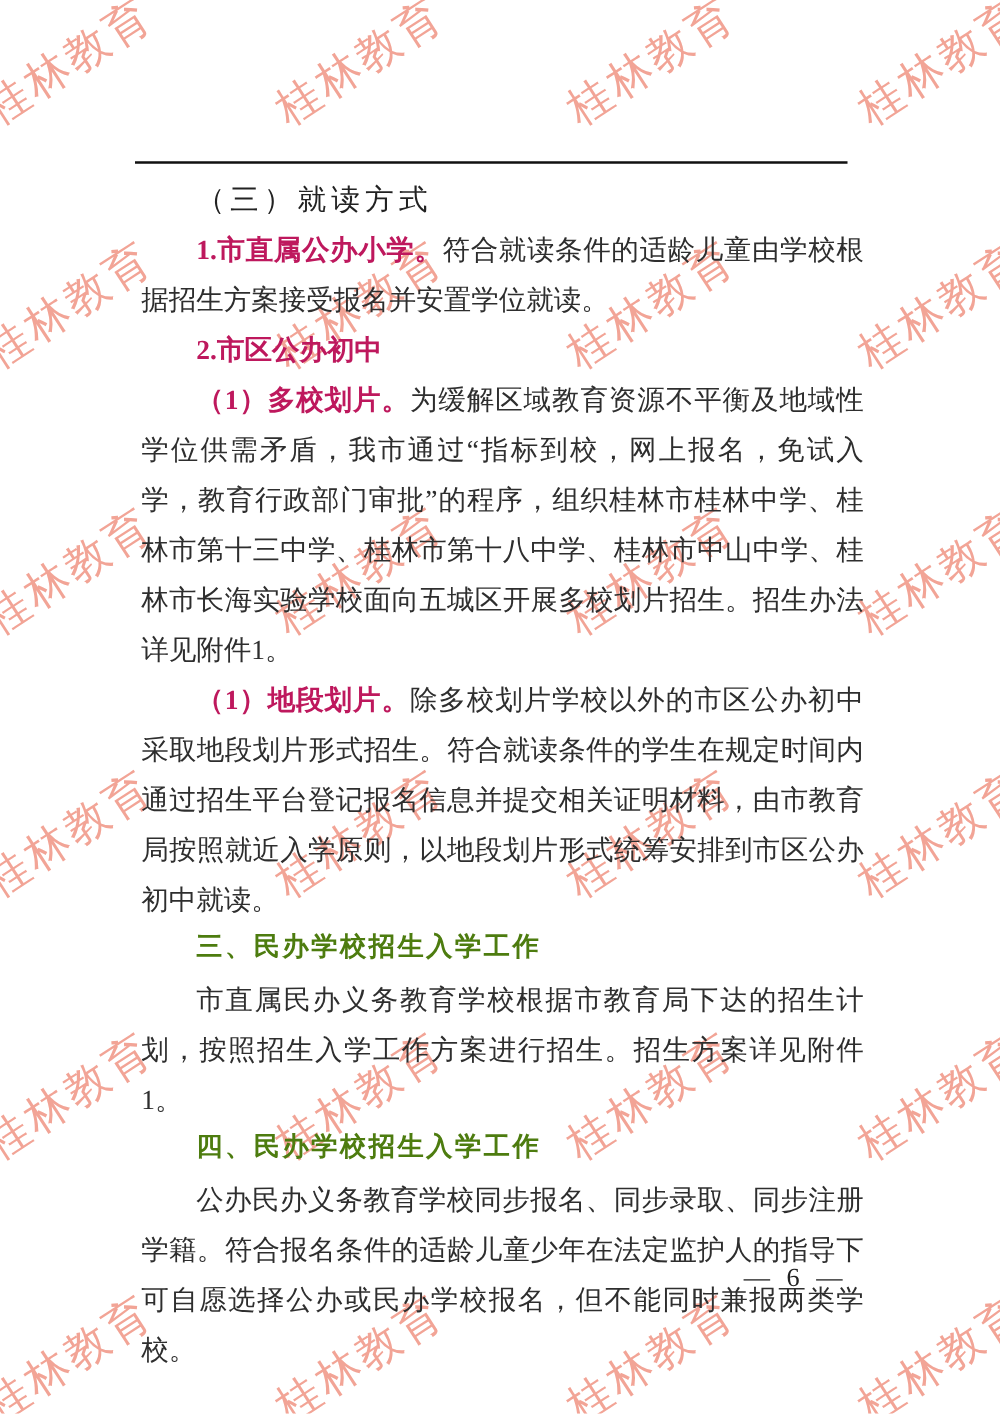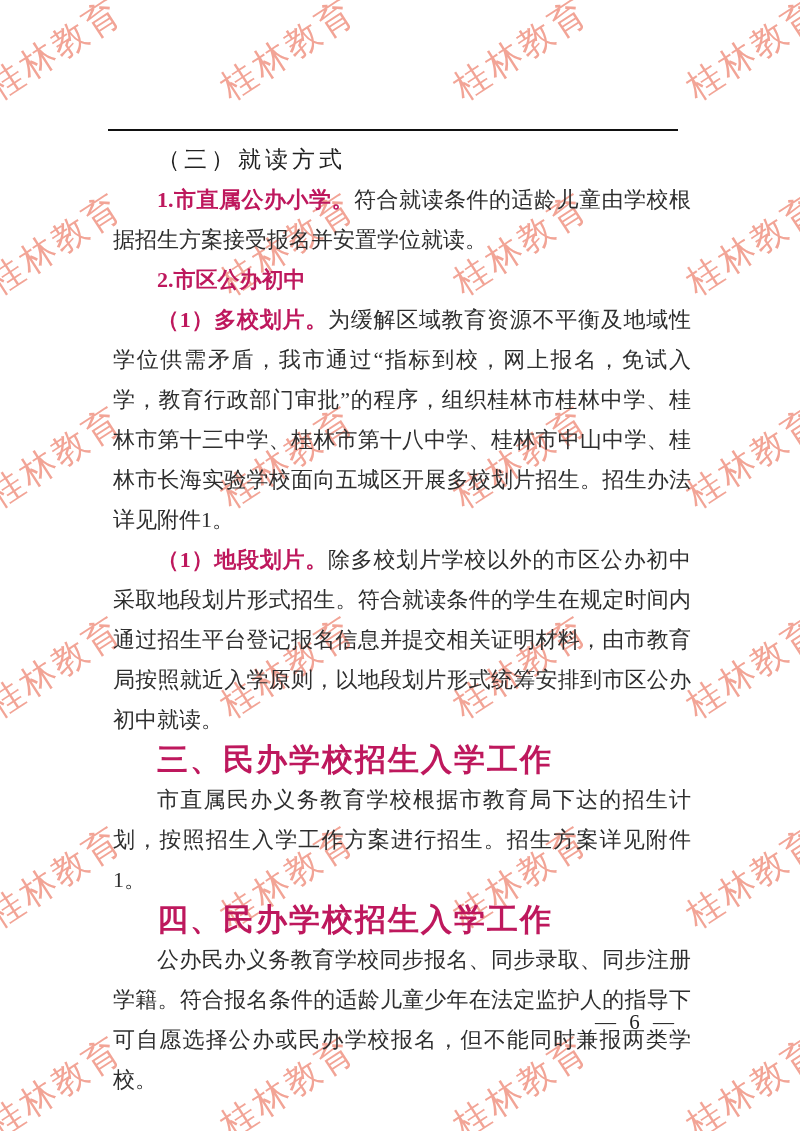--- a/index.html
+++ b/index.html
@@ -63,25 +63,25 @@
   .kai-heading {
     font-size: 23px;
     letter-spacing: 4px;
     color: #222222;
   }
   .lead-bold {
     font-weight: bold;
     color: #be185d;
   }
   .hei-heading {
-    font-family: Liberation Serif, serif;
+    font-family: Liberation Mono, monospace;
     font-weight: 700;
-    font-size: 31px;
+    font-size: 21px;
     letter-spacing: 2px;
-    color: #be185d;
+    color: #4d7c0f;
   }
   
   .page-number {
     position: absolute;
     top: 1010px;
     right: 122px;
     z-index: 1;
     font-size: 21px;
     letter-spacing: 4px;
     color: #222222;

